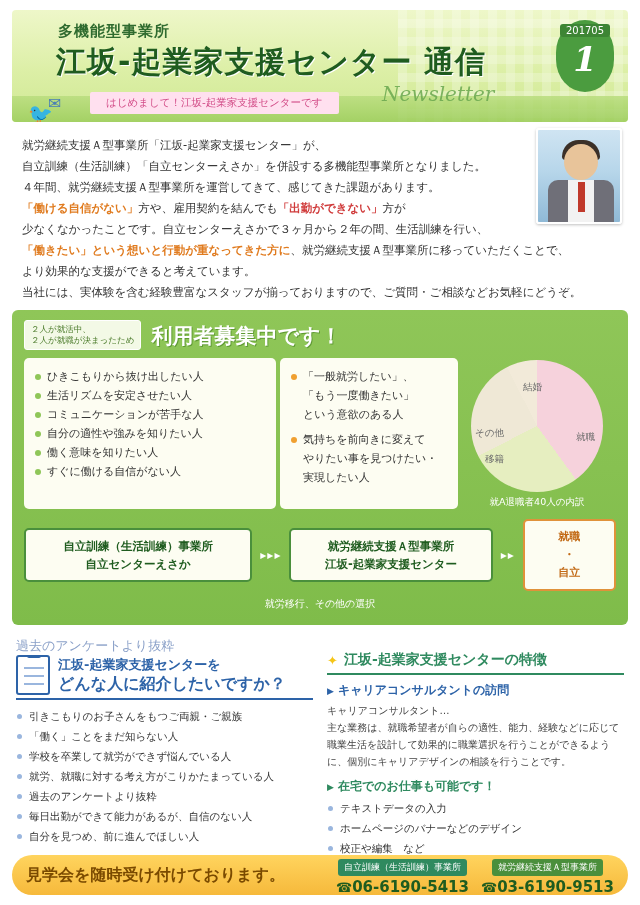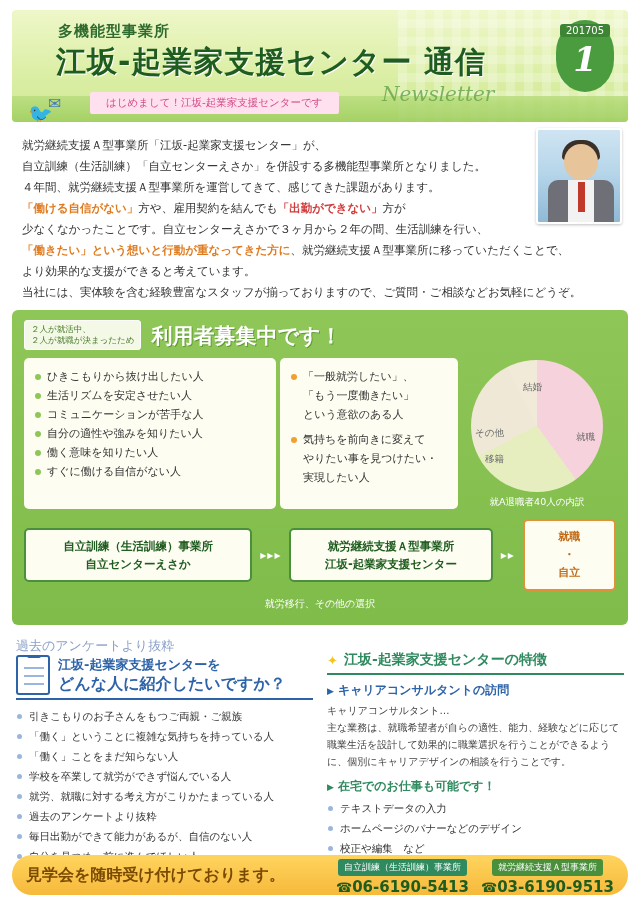--- a/index.html
+++ b/index.html
@@ -310,21 +310,20 @@
             <i style="top:26px;"></i>
         </div>
         <div class="b-title1">
           <span>江坂-起業家支援センターを</span><br>
           <span class="big">どんな人に紹介したいですか？</span>
         </div>
       </div>
       <div class="b-underline"></div>
       <ul class="qlist">
         <li>引きこもりのお子さんをもつご両親・ご親族</li>
-        <li>「働く」ということに複雑な気持ちを持っている人</li>
         <li>「働く」ことをまだ知らない人</li>
         <li>学校を卒業して就労ができず悩んでいる人</li>
         <li>就労、就職に対する考え方がこりかたまっている人</li>
         <li>過去のアンケートより抜粋</li>
         <li>毎日出勤ができて能力があるが、自信のない人</li>
         <li>自分を見つめ、前に進んでほしい人</li>
       </ul>
     </div>
 
     <div class="bcol">

